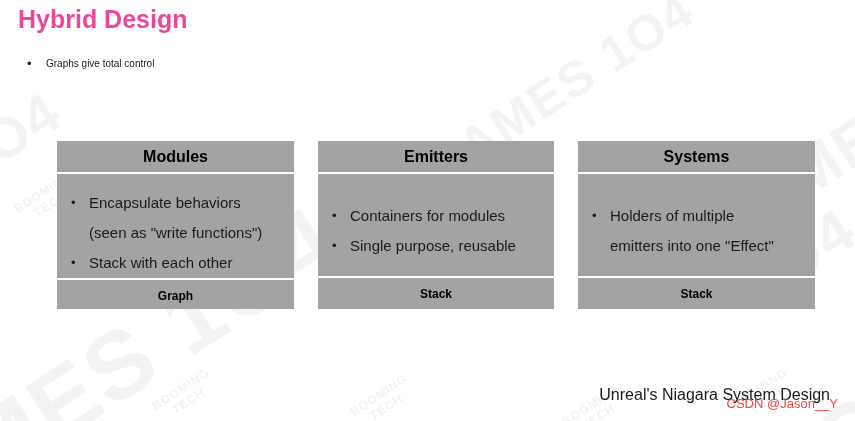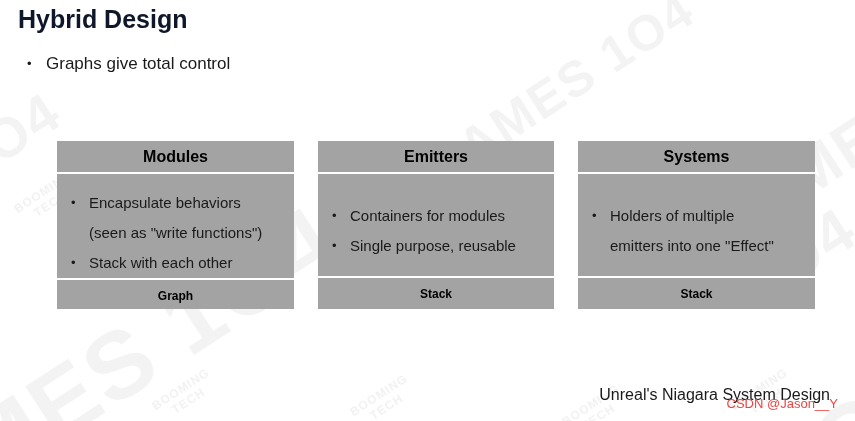--- a/index.html
+++ b/index.html
@@ -58,33 +58,33 @@
 
   
   .content { position: relative; z-index: 1; }
 
   .page-title {
     position: absolute;
     left: 18px;
     top: 5px;
     font-size: 25px;
     font-weight: 700;
-    color: #0f172a;
+    color: #ec4899;
   }
 
   .intro-bullets {
     position: absolute;
     left: 27px;
     top: 55px;
     list-style: none;
   }
   .intro-bullets li {
     position: relative;
     padding-left: 19px;
-    font-size: 17px;
+    font-size: 10px;
     line-height: 18px;
     margin-bottom: 16px;
     color: #1a1a1a;
   }
   .intro-bullets li::before {
     content: "\2022";
     position: absolute;
     left: 0;
     font-size: 13px;
   }

